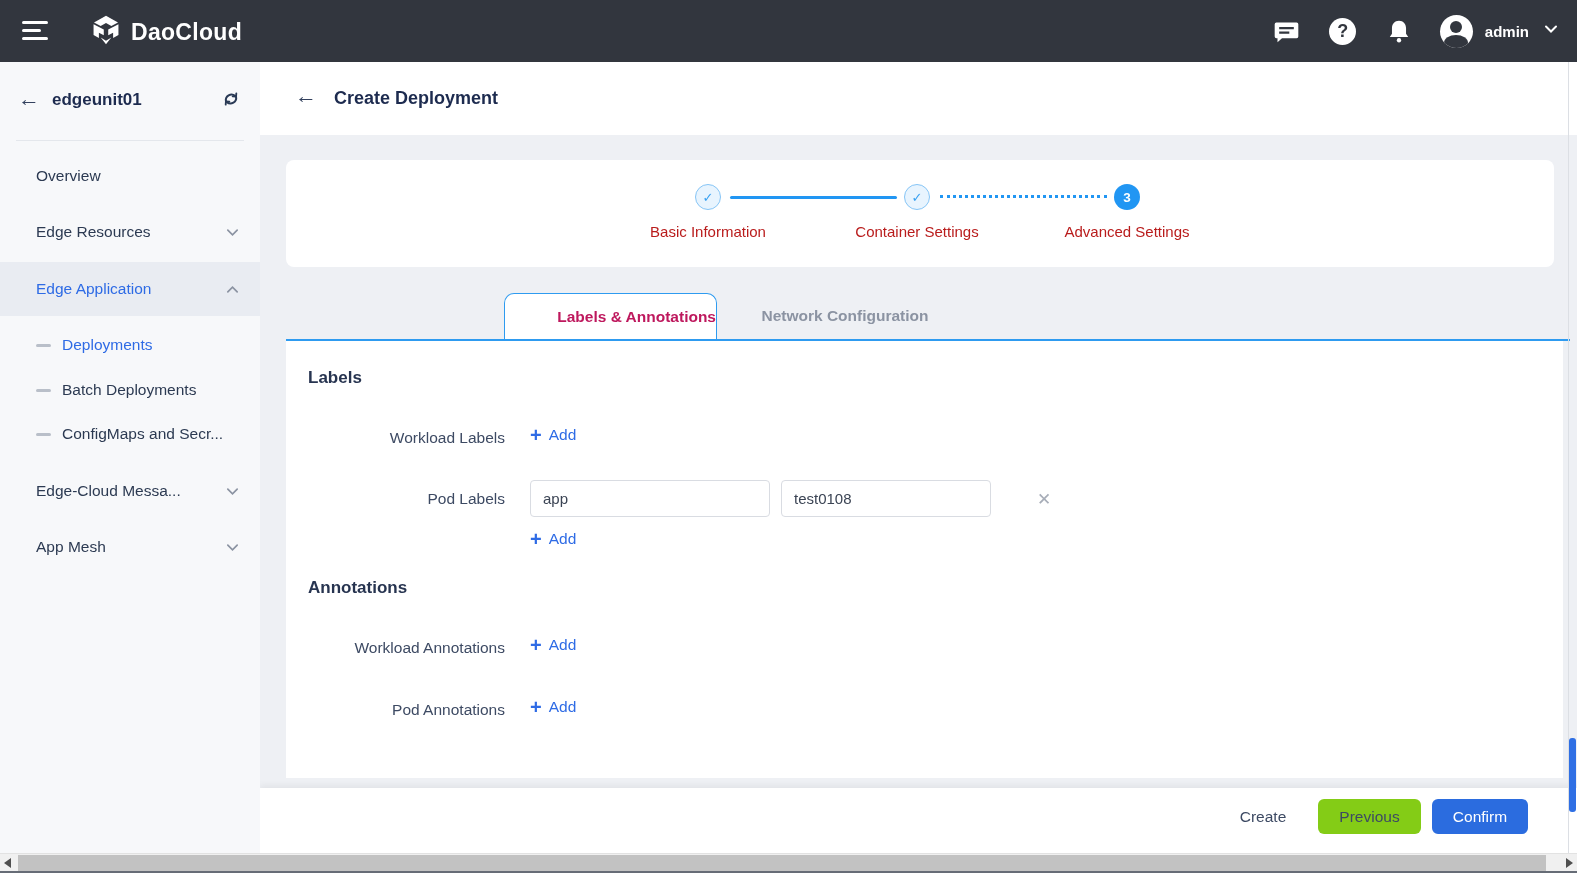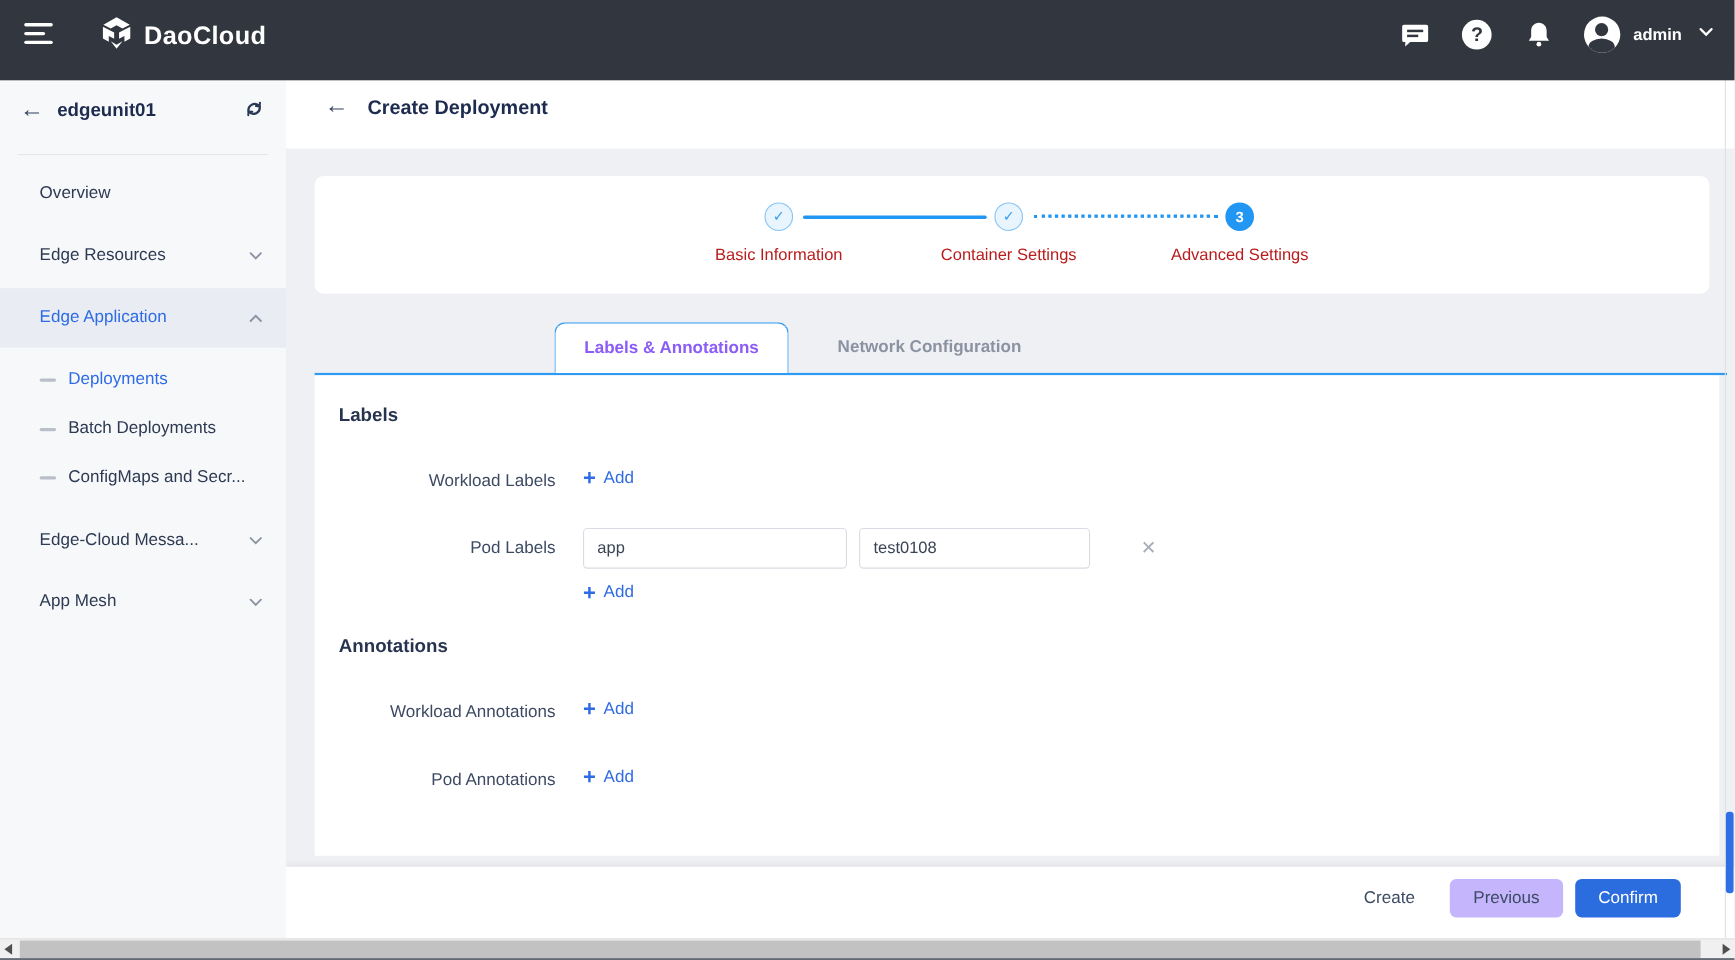--- a/index.html
+++ b/index.html
@@ -1,20 +1,20 @@
 <!DOCTYPE html>
 <html><head>
 <meta charset="utf-8">
 <style>
   * { margin:0; padding:0; box-sizing:border-box; }
   html,body { width:1577px; height:873px; overflow:hidden; }
   body { font-family:"Liberation Sans","DejaVu Sans",sans-serif; background:#eef0f4; position:relative; }
 
   
-  .topbar { position:absolute; left:0; top:0; width:1577px; height:73px; background:#32363e; z-index:30; display:flex; align-items:center; }
+  .topbar { position:absolute; left:0; top:0; width:1577px; height:62px; background:#32363e; z-index:30; display:flex; align-items:center; }
   .hamburger { position:absolute; left:22px; top:21px; width:26px; height:20px; cursor:pointer; }
   .hamburger span { display:block; height:3px; background:#fff; border-radius:2px; margin-bottom:5px; }
   .hamburger span:nth-child(2){ width:19px; }
   .brand { position:absolute; left:90px; top:14px; display:flex; align-items:center; gap:9px; }
   .brand-name { color:#fff; font-size:23px; font-weight:bold; letter-spacing:.3px; }
   .topbar-right { position:absolute; right:18px; top:0; height:62px; display:flex; align-items:center; gap:26px; }
   .tb-icon { width:30px; height:30px; display:flex; align-items:center; justify-content:center; cursor:pointer; }
   .help-circle { width:27px; height:27px; border-radius:50%; background:#fff; color:#32363e; font-size:18px; font-weight:bold; display:flex; align-items:center; justify-content:center; }
   .avatar { width:33px; height:33px; border-radius:50%; background:#fff; position:relative; overflow:hidden; }
   .avatar .head { position:absolute; left:10.5px; top:6px; width:12px; height:12px; border-radius:50%; background:#32363e; }
@@ -50,38 +50,38 @@
   .stepper-card { position:absolute; left:26px; top:25px; width:1268px; height:107px; background:#fff; border-radius:8px; }
   .step-circle { position:absolute; top:24px; width:26px; height:26px; border-radius:50%; display:flex; align-items:center; justify-content:center; }
   .step-circle.done { background:#e8f4fe; border:1.5px solid #86c5f6; color:#36a0f2; font-size:13px; font-weight:bold; }
   .step-circle.current { background:#2196f3; color:#fff; font-size:13.5px; font-weight:bold; }
   .step-label { position:absolute; top:63px; width:200px; text-align:center; font-size:15px; color:#b91c1c; }
   .step-line-solid { position:absolute; top:36px; height:3px; background:#2196f3; border-radius:2px; }
   .step-line-dotted { position:absolute; top:35px; height:0; border-top:3px dotted #2196f3; }
 
   
   .tab { position:absolute; top:158px; height:46px; display:flex; align-items:center; justify-content:center; font-size:15.5px; font-weight:600; color:#8b93a2; cursor:pointer; }
-  .tab.active { background:#fff; border:1px solid #2e9bf0; border-bottom:none; border-radius:10px 10px 0 0; color:#8b5cf6; z-index:3; }
+  .tab.active { background:#fff; border:1px solid #2e9bf0; border-bottom:none; border-radius:10px 10px 0 0; color:#be185d; z-index:3;justify-content:flex-end; }
   .tab-underline { position:absolute; left:26px; top:204px; width:1284px; height:2px; background:#2e9bf0; z-index:2; }
 
   
   .form-panel { position:absolute; left:26px; top:206px; width:1277px; height:437px; background:#fff; }
   .section-title { position:absolute; left:22px; font-size:17px; font-weight:600; color:#273450; }
   .field-label { position:absolute; left:0; width:219px; text-align:right; font-size:15.5px; color:#3d4a63; }
   .add-link { position:absolute; left:244px; display:flex; align-items:center; gap:7px; cursor:pointer; }
   .add-link .plus { color:#2e6be5; font-size:20px; font-weight:bold; line-height:1; }
   .add-link .txt { color:#2e6be5; font-size:15.5px; }
   .kv-input { position:absolute; height:37px; border:1px solid #d9dce2; border-radius:4px; background:#fff; font-size:15px; color:#3b4454; padding:0 12px; font-family:"Liberation Sans",sans-serif; outline:none; }
   .remove-x { position:absolute; color:#a7adb8; font-size:17px; font-weight:bold; cursor:pointer; }
 
   
   .footer { position:absolute; left:260px; top:788px; width:1317px; height:65px; background:#fff; box-shadow:0 -3px 6px rgba(0,0,0,.05); z-index:15; }
   .btn { position:absolute; top:11px; height:35px; display:flex; align-items:center; justify-content:center; font-size:15.5px; cursor:pointer; border-radius:6px; }
   .btn-cancel { left:973px; width:60px; color:#3d4a63; background:transparent; }
-  .btn-previous { left:1058px; width:103px; background:#c4b5fd; color:#3d4a63; }
+  .btn-previous { left:1058px; width:103px; background:#84cc16; color:#3d4a63; }
   .btn-confirm { left:1172px; width:96px; background:#2b6cdf; color:#fff; }
 
   
   .hscroll { position:absolute; left:0; top:853px; width:1577px; height:18px; background:#f0f0f0; border-top:1px solid #e2e2e2; z-index:40; }
   .hthumb { position:absolute; left:18px; top:1px; width:1528px; height:16px; background:#c2c2c2; }
   .harrow { position:absolute; top:4px; width:0; height:0; border-top:5px solid transparent; border-bottom:5px solid transparent; }
   .harrow.left { left:4px; border-right:7px solid #4f4f4f; }
   .harrow.right { right:4px; border-left:7px solid #4f4f4f; }
   .window-bottom { position:absolute; left:0; top:871px; width:1577px; height:2px; background:#666c76; z-index:41; }
   .vgutter-line { position:absolute; left:1568px; top:62px; width:1px; height:791px; background:#dcdfe4; z-index:25; }

